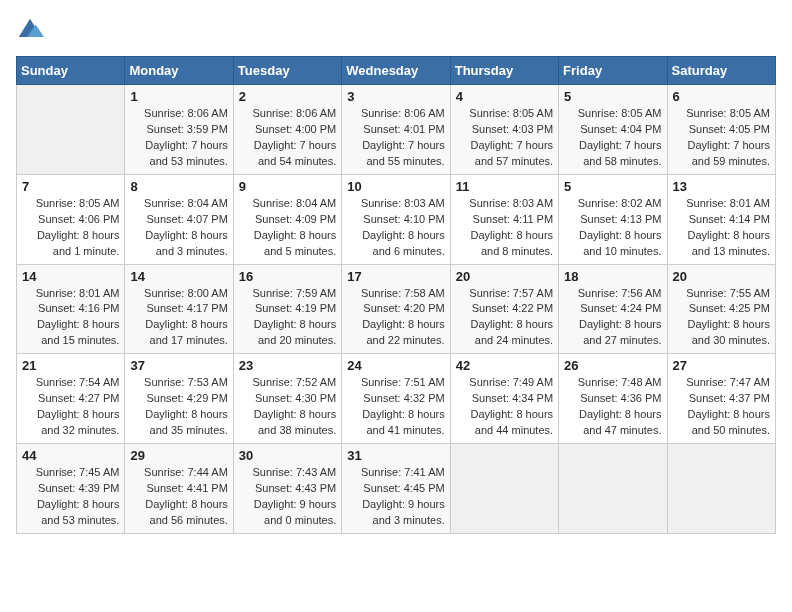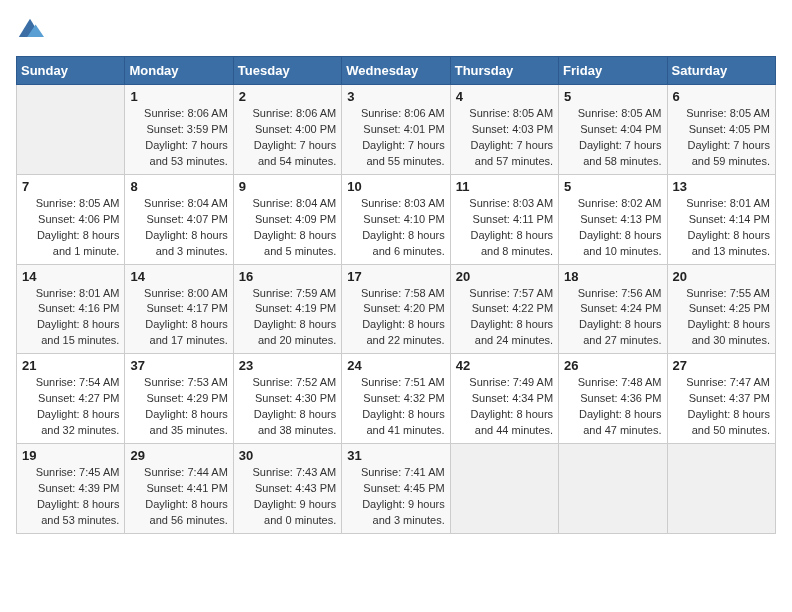--- a/index.html
+++ b/index.html
@@ -240,21 +240,21 @@
           <span class="day-num">26</span>
           <div class="cell-content">Sunrise: 7:48 AM<br>Sunset: 4:36 PM<br>Daylight: 8 hours<br>and 47 minutes.</div>
         </td>
         <td>
           <span class="day-num">27</span>
           <div class="cell-content">Sunrise: 7:47 AM<br>Sunset: 4:37 PM<br>Daylight: 8 hours<br>and 50 minutes.</div>
         </td>
       </tr>
       <tr>
         <td>
-          <span class="day-num">19</span>
+          <span class="day-num">44</span>
           <div class="cell-content">Sunrise: 7:45 AM<br>Sunset: 4:39 PM<br>Daylight: 8 hours<br>and 53 minutes.</div>
         </td>
         <td>
           <span class="day-num">29</span>
           <div class="cell-content">Sunrise: 7:44 AM<br>Sunset: 4:41 PM<br>Daylight: 8 hours<br>and 56 minutes.</div>
         </td>
         <td>
           <span class="day-num">30</span>
           <div class="cell-content">Sunrise: 7:43 AM<br>Sunset: 4:43 PM<br>Daylight: 9 hours<br>and 0 minutes.</div>
         </td>

